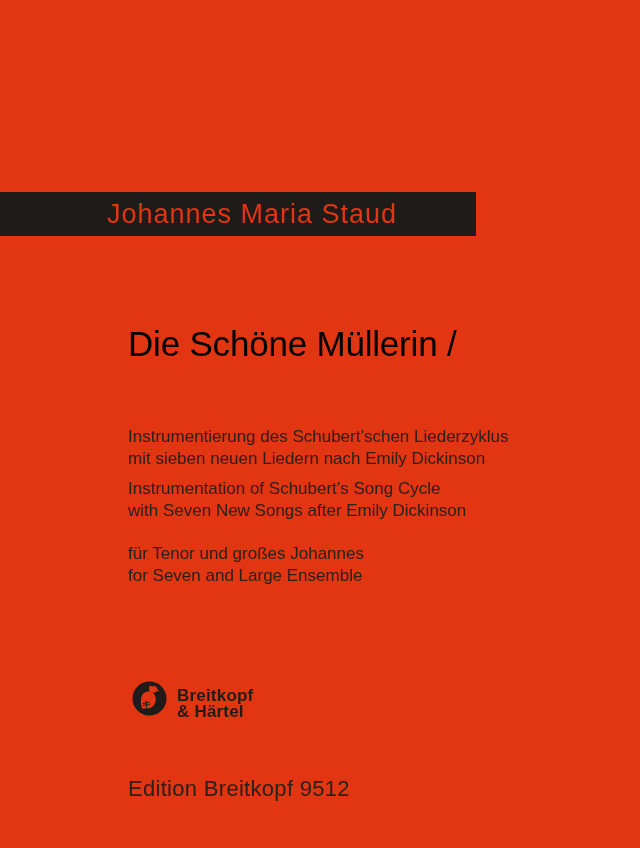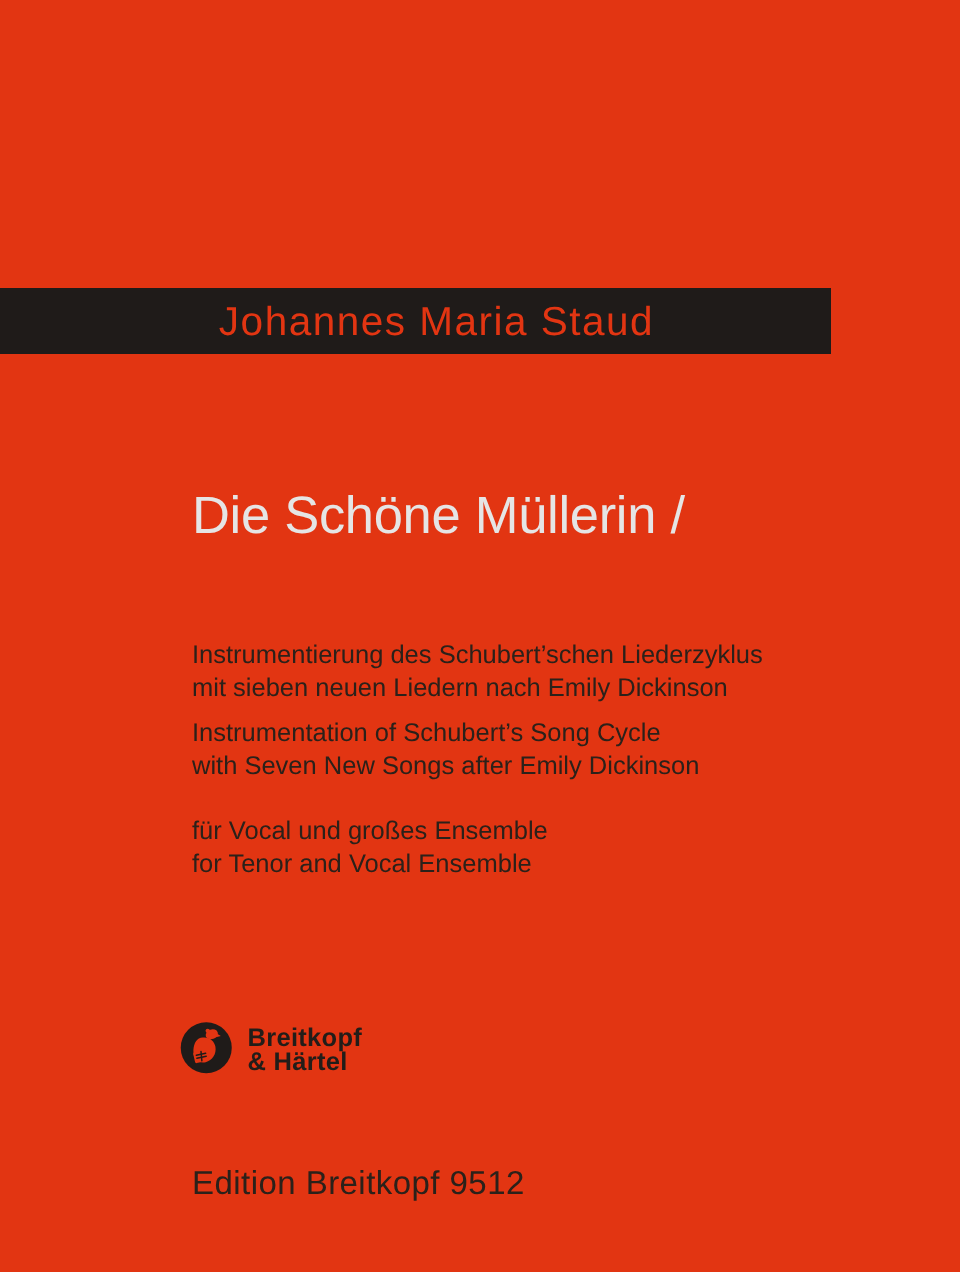--- a/index.html
+++ b/index.html
@@ -17,64 +17,64 @@
   .cover {
     position: absolute;
     inset: 0;
     width: 640px;
     height: 848px;
   }
   .author-band {
     position: absolute;
     top: 192px;
     left: 0;
-    width: 554px;
+    width: 476px;
     height: 44px;
     background: #1f1b19;
     box-sizing: border-box;
     padding-left: 28px;
     display: flex;
     align-items: center;
     justify-content: center;
   }
   .author-name {
     color: #e23512;
     font-size: 27px;
     font-weight: 400;
     letter-spacing: 1px;
     white-space: nowrap;
   }
   .title-block {
     position: absolute;
     top: 321px;
     left: 128px;
-    color: #e5e5e5;
+    color: #000000;
     font-size: 35px;
     line-height: 45px;
     font-weight: 500;
     letter-spacing: -0.2px;
   }
   .body-block {
     position: absolute;
     left: 128px;
     color: #2b211a;
     font-size: 17px;
     line-height: 22px;
     font-weight: 400;
   }
   .subtitle-de { top: 426px; }
   .subtitle-en { top: 478px; }
   .scoring     { top: 543px; }
   .edition-type{ top: 602px; }
   .publisher-row {
     position: absolute;
     top: 681px;
-    left: 120px;
+    left: 132px;
     display: flex;
-    align-items: flex-start;
+    align-items: flex-end;
   }
   .publisher-logo {
     width: 35px;
     height: 35px;
     flex: 0 0 auto;
   }
   .publisher-name {
     margin-left: 10px;
     margin-top: 3px;
     color: #221d19;
@@ -110,22 +110,22 @@
     <div>Instrumentierung des Schubert’schen Liederzyklus</div>
     <div>mit sieben neuen Liedern nach Emily Dickinson</div>
   </div>
 
   <div class="body-block subtitle-en">
     <div>Instrumentation of Schubert’s Song Cycle</div>
     <div>with Seven New Songs after Emily Dickinson</div>
   </div>
 
   <div class="body-block scoring">
-    <div>für Vocal und großes Ensemble</div>
-    <div>for Tenor and Vocal Ensemble</div>
+    <div>für Tenor und großes Johannes</div>
+    <div>for Seven and Large Ensemble</div>
   </div>
 
 
   <div class="publisher-row">
     <span>
       <svg class="publisher-logo" viewBox="0 0 36 36" aria-hidden="true">
         <circle cx="18" cy="18" r="17.5" fill="#1f1b19"></circle>
         <g fill="#e23512">
           <circle cx="19" cy="6.4" r="1.5"></circle>
           <ellipse cx="21.8" cy="8.8" rx="4.3" ry="3.3" transform="rotate(-20 21.8 8.8)"></ellipse>

